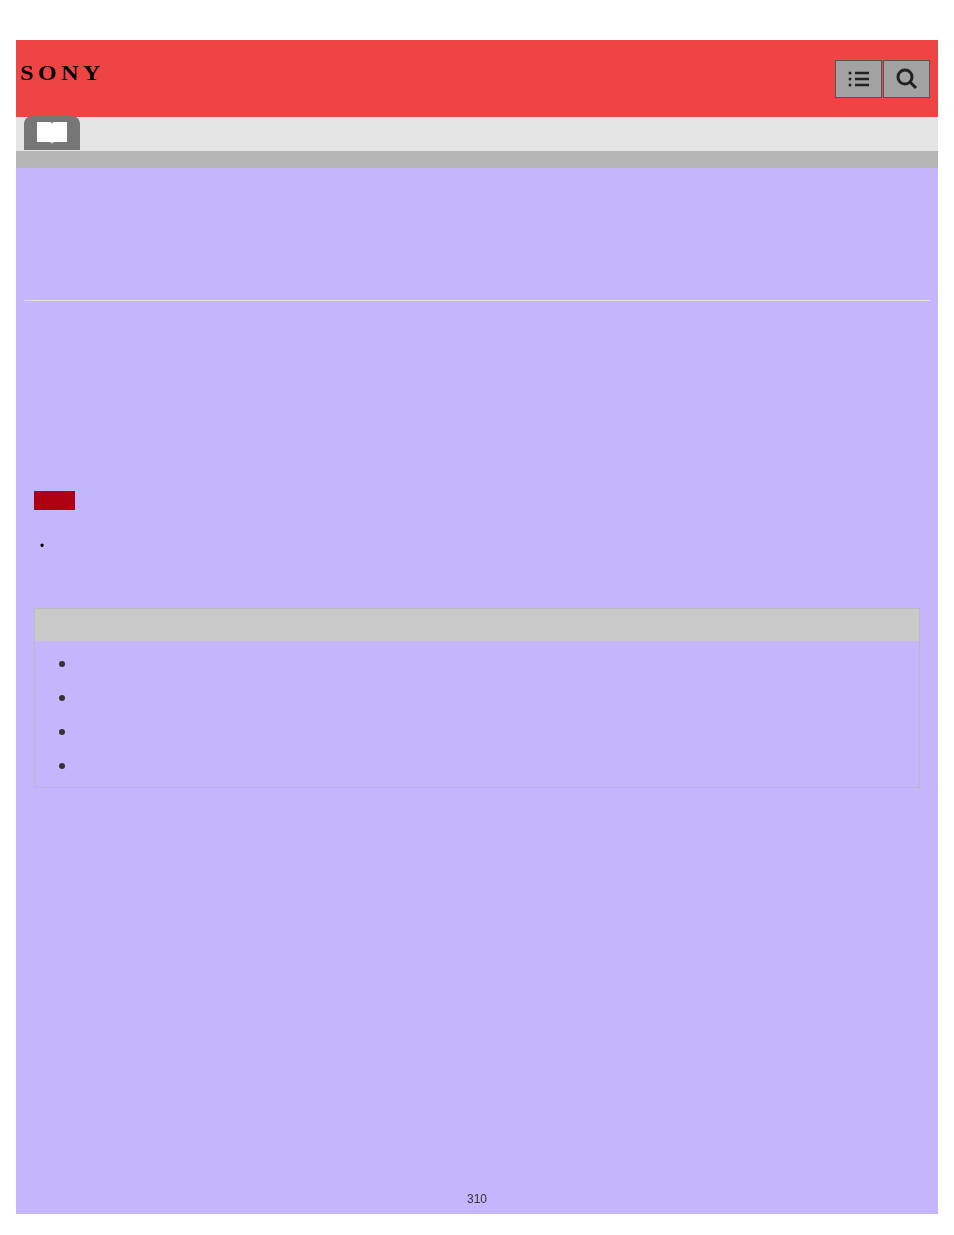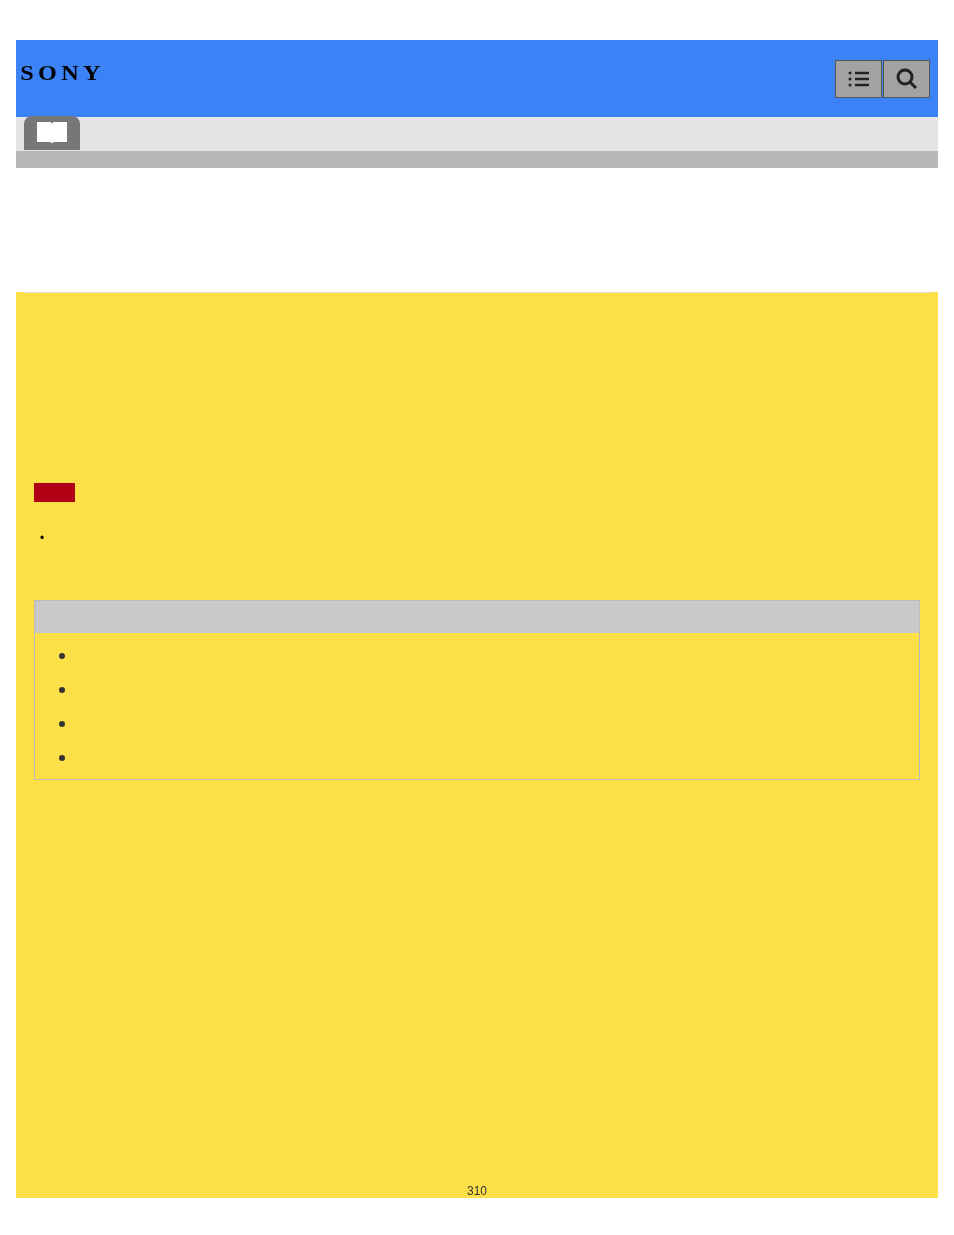--- a/index.html
+++ b/index.html
@@ -6,21 +6,21 @@
     body {
       font-family: Arial, Helvetica, sans-serif;
       background: #fff;
       width: 954px;
       margin: 0 auto;
     }
     .page-wrap {
       padding: 40px 16px 20px 16px;
     }
     .top-header {
-      background: #3b82f6;
+      background: #ef4444;
       height: 77px;
       padding: 20px 8px 0 8px;
       display: flex;
       justify-content: space-between;
       align-items: flex-start;
     }
     .logo {
       font-family: "Times New Roman", serif;
       font-weight: bold;
       font-size: 22px;
@@ -60,22 +60,22 @@
       align-items: center;
       justify-content: center;
       margin-top: -1px;
     }
     .book-icon svg { fill: #fff; }
     .gray-strip {
       background: #b6b6b6;
       height: 17px;
     }
     .content {
-      background: #fde047;
-      padding: 0 8px;
+      background: #c4b5fd;
+      padding: 8px 8px;
     }
     .divider {
       border: 0;
       height: 1px;
       background: #e0e0e0;
       margin-top: 124px;
       margin-bottom: 0;
     }
     .spacer-1 { height: 190px; }
     .note-badge {

